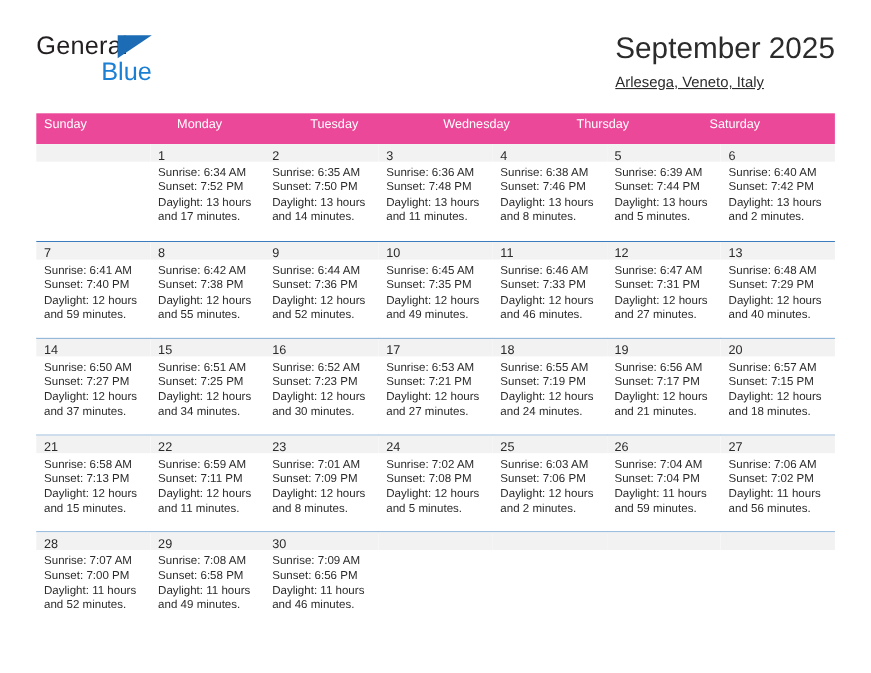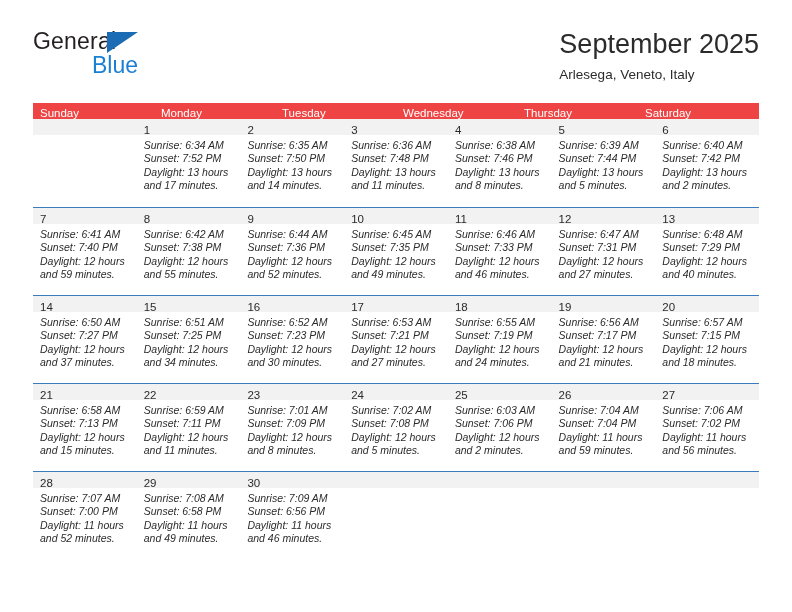--- a/index.html
+++ b/index.html
@@ -85,34 +85,35 @@
     color: #2b2b2b;
     line-height: 32px;
     white-space: nowrap;
   }
   .cal-subtitle {
     margin-top: 6px;
     font-size: 13.5px;
     color: #2b2b2b;
     line-height: 17px;
     white-space: nowrap;
+    text-decoration: underline;
   }
 
   
   .calendar {
     position: absolute;
     left: 33px;
     top: 103px;
     width: 726px;
   }
 
   .weekday-row {
     display: flex;
-    background: #ef4444;
-    height: 16px;
+    background: #ec4899;
+    height: 28px;
   }
   .weekday {
     flex: 1 1 0;
     box-sizing: border-box;
     padding: 3px 0 0 7px;
     font-size: 11.5px;
     color: #ffffff;
     line-height: 14px;
     white-space: nowrap;
     overflow: hidden;
@@ -147,21 +148,20 @@
   }
   .date-num {
     font-size: 11.5px;
     color: #2b2b2b;
     line-height: 15px;
   }
 
   .day-body {
     padding: 4px 6px 0 7px;
     box-sizing: border-box;
-    font-style: italic;
   }
   .day-line {
     font-size: 10.5px;
     line-height: 13.4px;
     color: #2b2b2b;
     white-space: nowrap;
   }
 </style>
 </head>
 <body>

